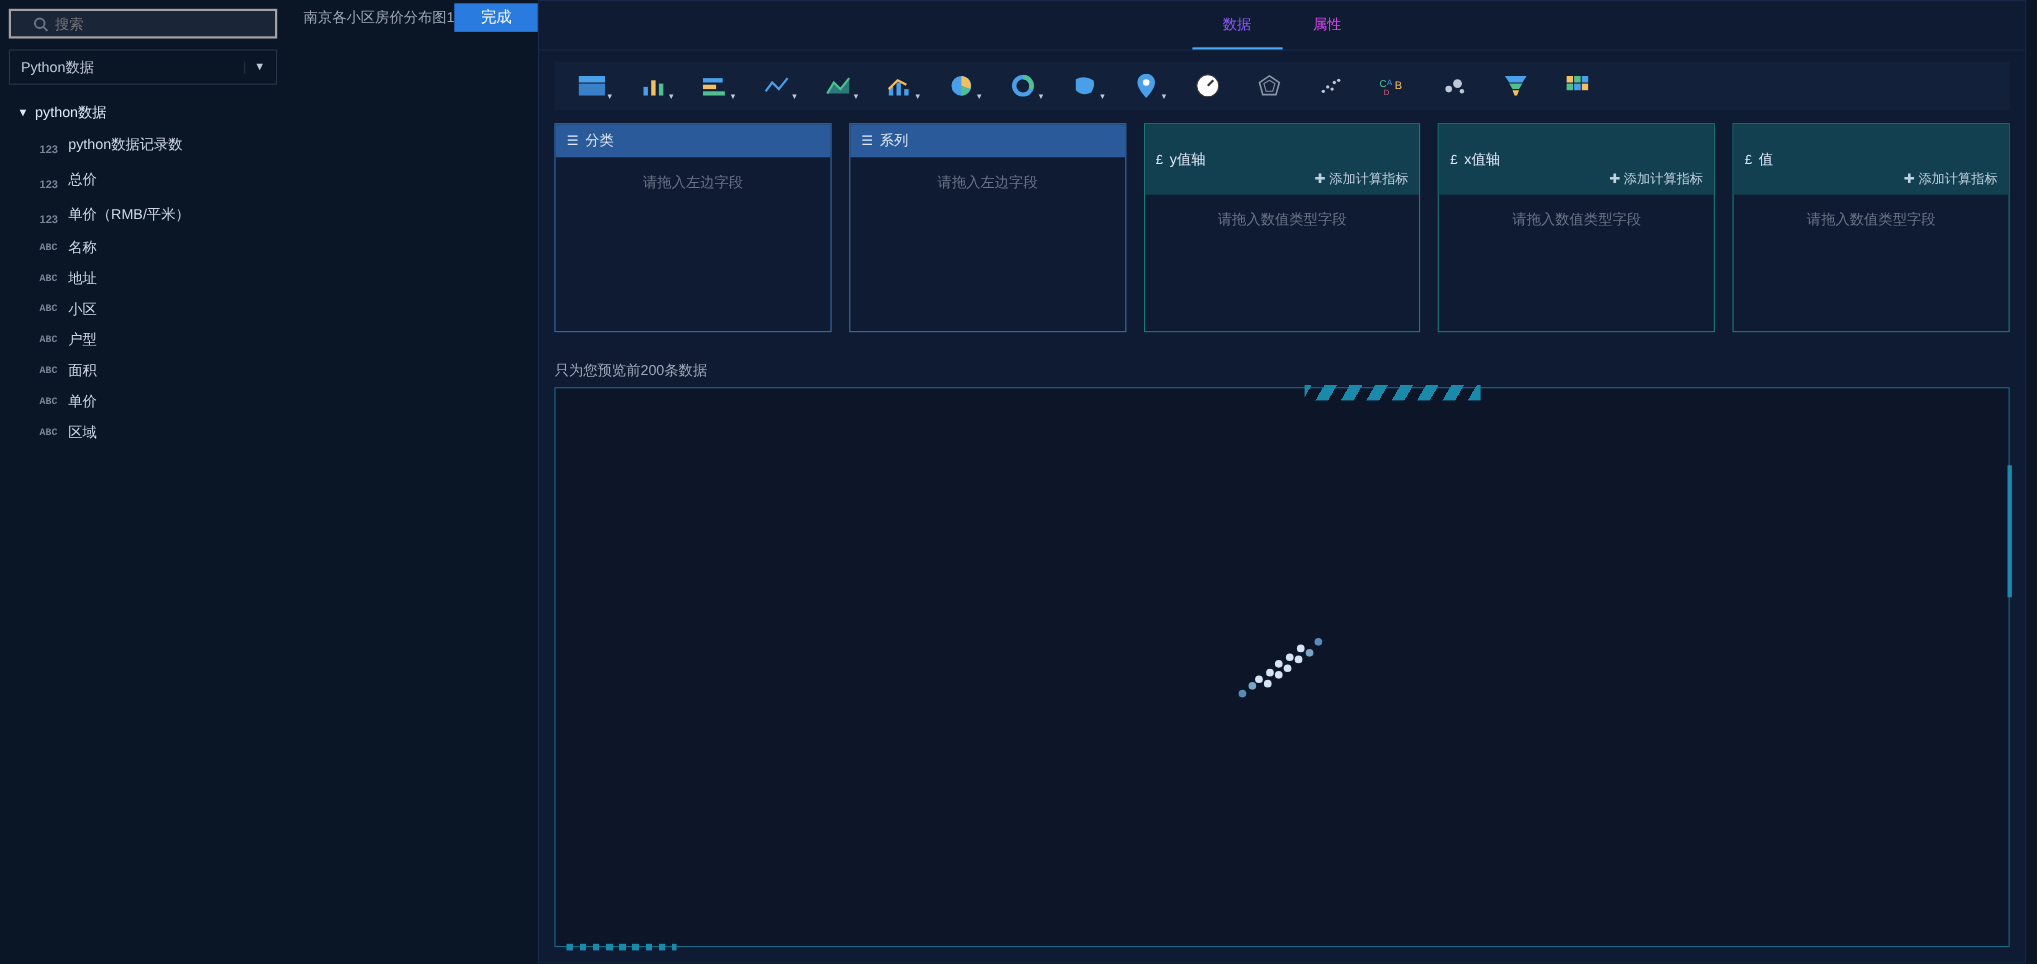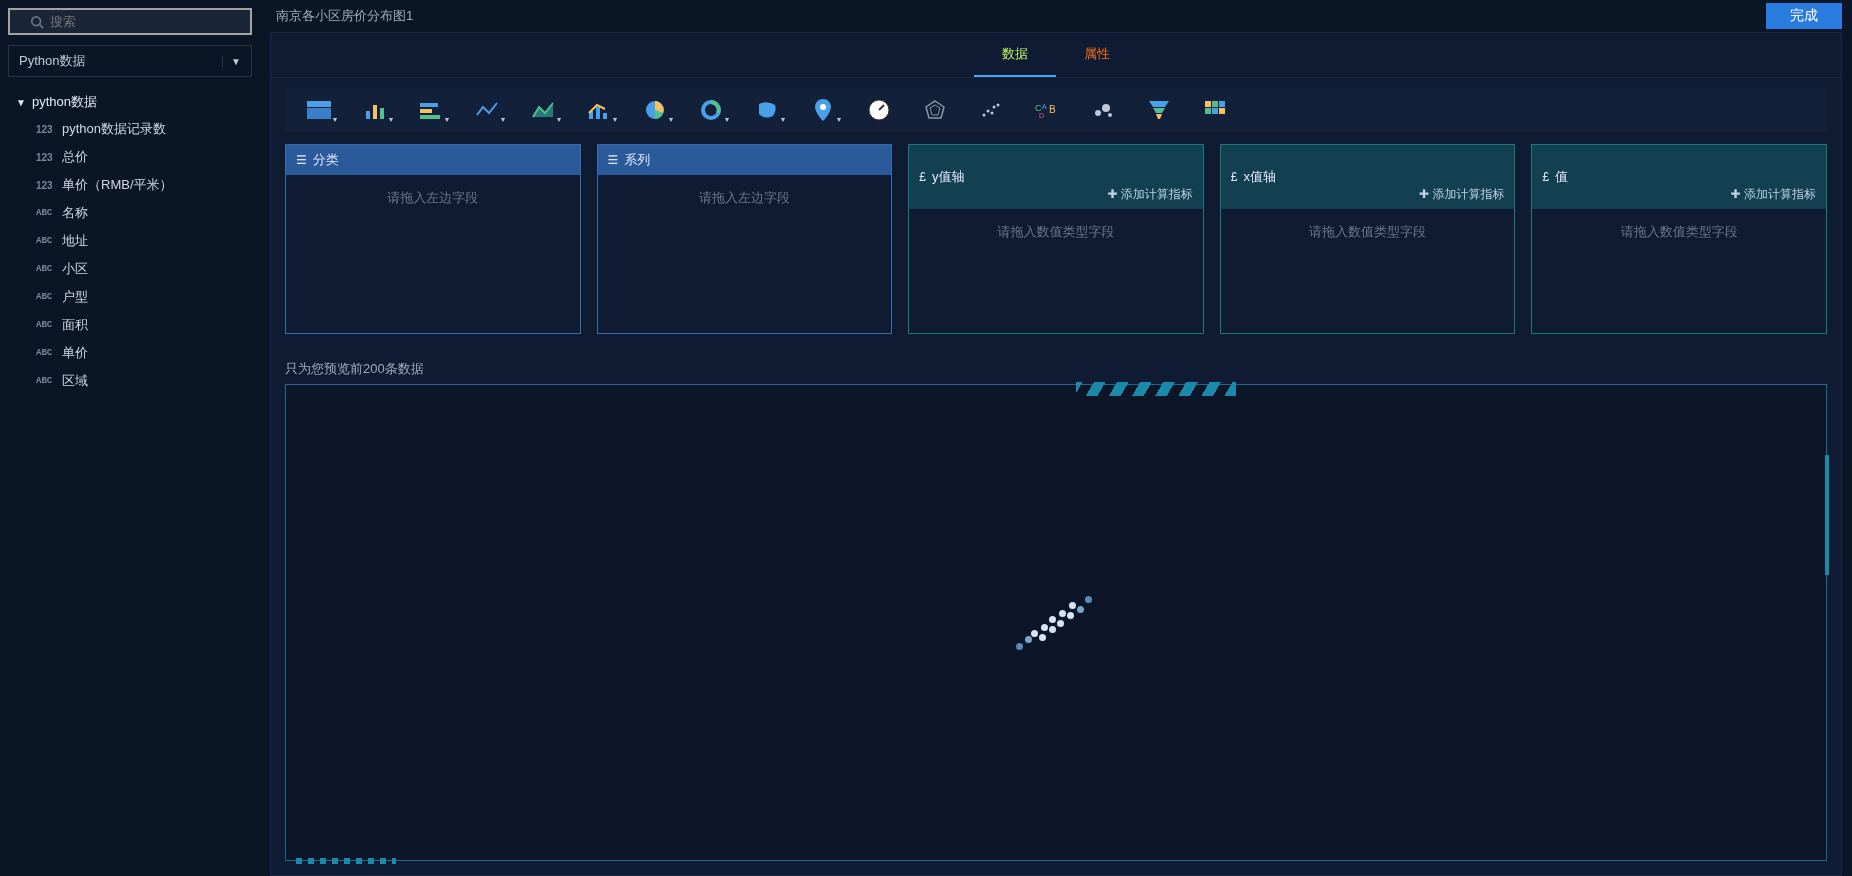--- a/index.html
+++ b/index.html
@@ -66,27 +66,27 @@
   padding: 5px 4px;
   cursor: pointer;
   color: #d0d8e8;
 }
 .field-icon {
   width: 26px;
   font-size: 10px;
   color: #7a8598;
   font-weight: bold;
 }
-.field-icon.num { color: #7a8598; }
+.field-icon.num { color: #7a8598; margin-top: 11px; }
 .field-icon.abc { font-size: 9px; font-family: Liberation Mono, monospace; }
 
 .main {
   flex: 1;
   display: flex;
-  flex-direction: column;
+  flex-direction: row;
   padding: 0 10px;
 }
 .topbar {
   display: flex;
   align-items: center;
   justify-content: space-between;
   height: 32px;
   padding: 4px 0;
 }
 .topbar-title { color: #a0a8b8; font-size: 13px; padding-left: 6px; }
@@ -106,24 +106,24 @@
   flex-direction: column;
 }
 .tabs {
   display: flex;
   justify-content: center;
   border-bottom: 1px solid #1a2848;
 }
 .tab {
   padding: 12px 28px;
   cursor: pointer;
-  color: #f97316;
+  color: #d946ef;
 }
 .tab.active {
-  color: #bef264;
+  color: #8b5cf6;
   border-bottom: 2px solid #4aa8f5;
   font-family: Liberation Mono, monospace;
 }
 .icon-toolbar {
   display: flex;
   gap: 28px;
   padding: 10px 20px;
   background: #13203a;
   margin: 10px 14px 0 14px;
   align-items: center;

